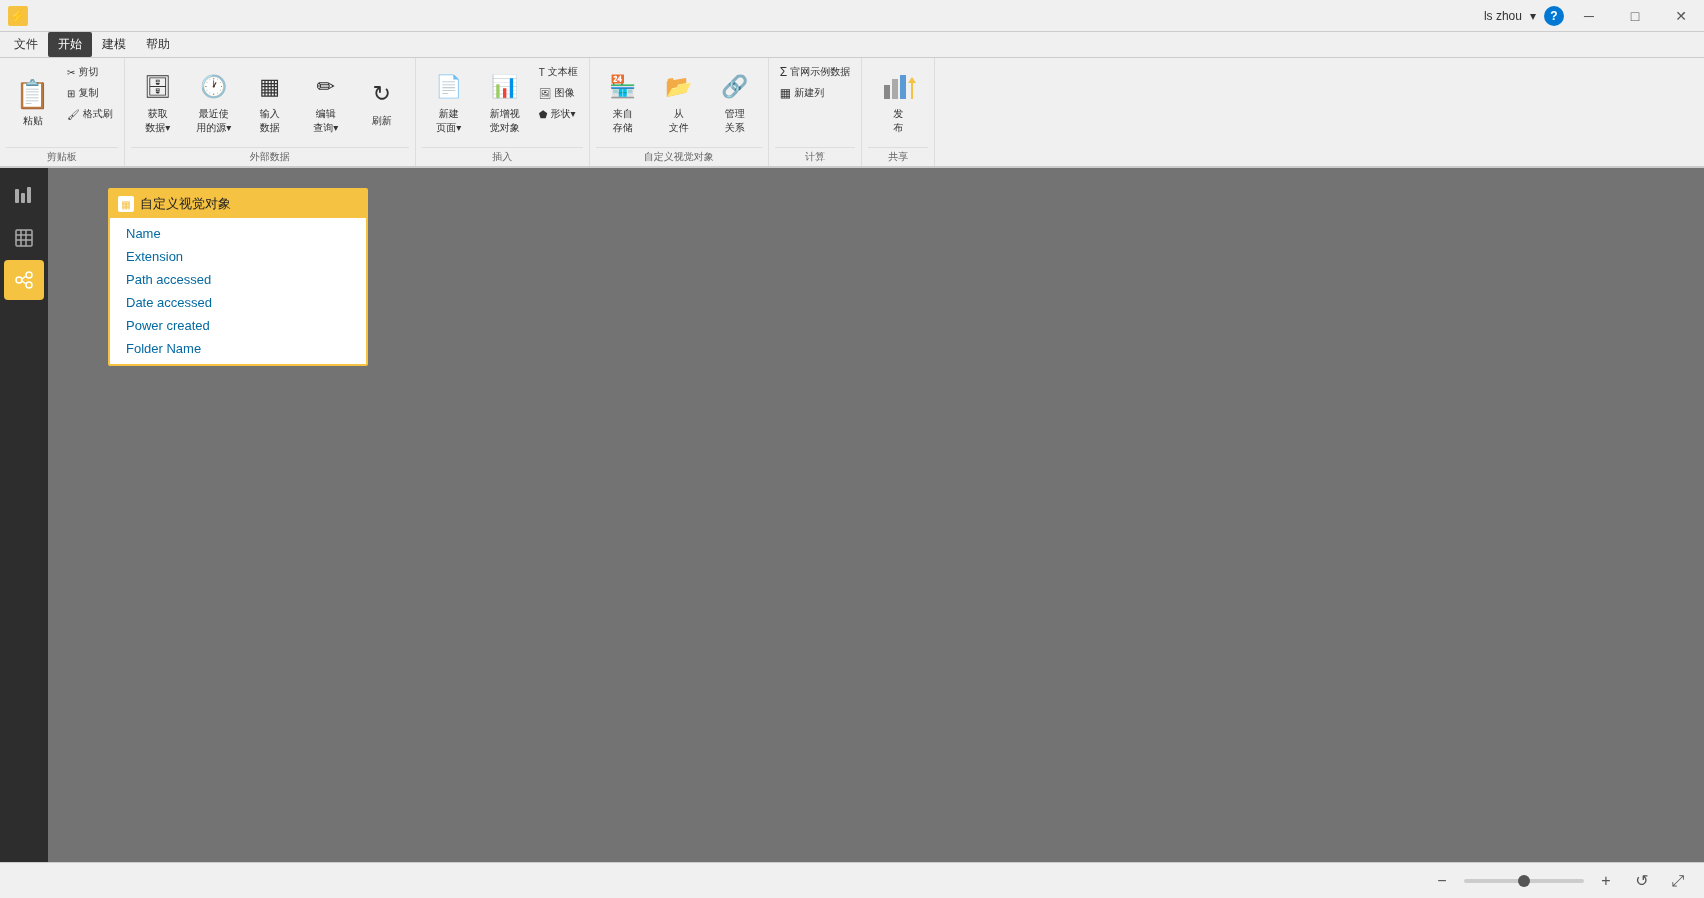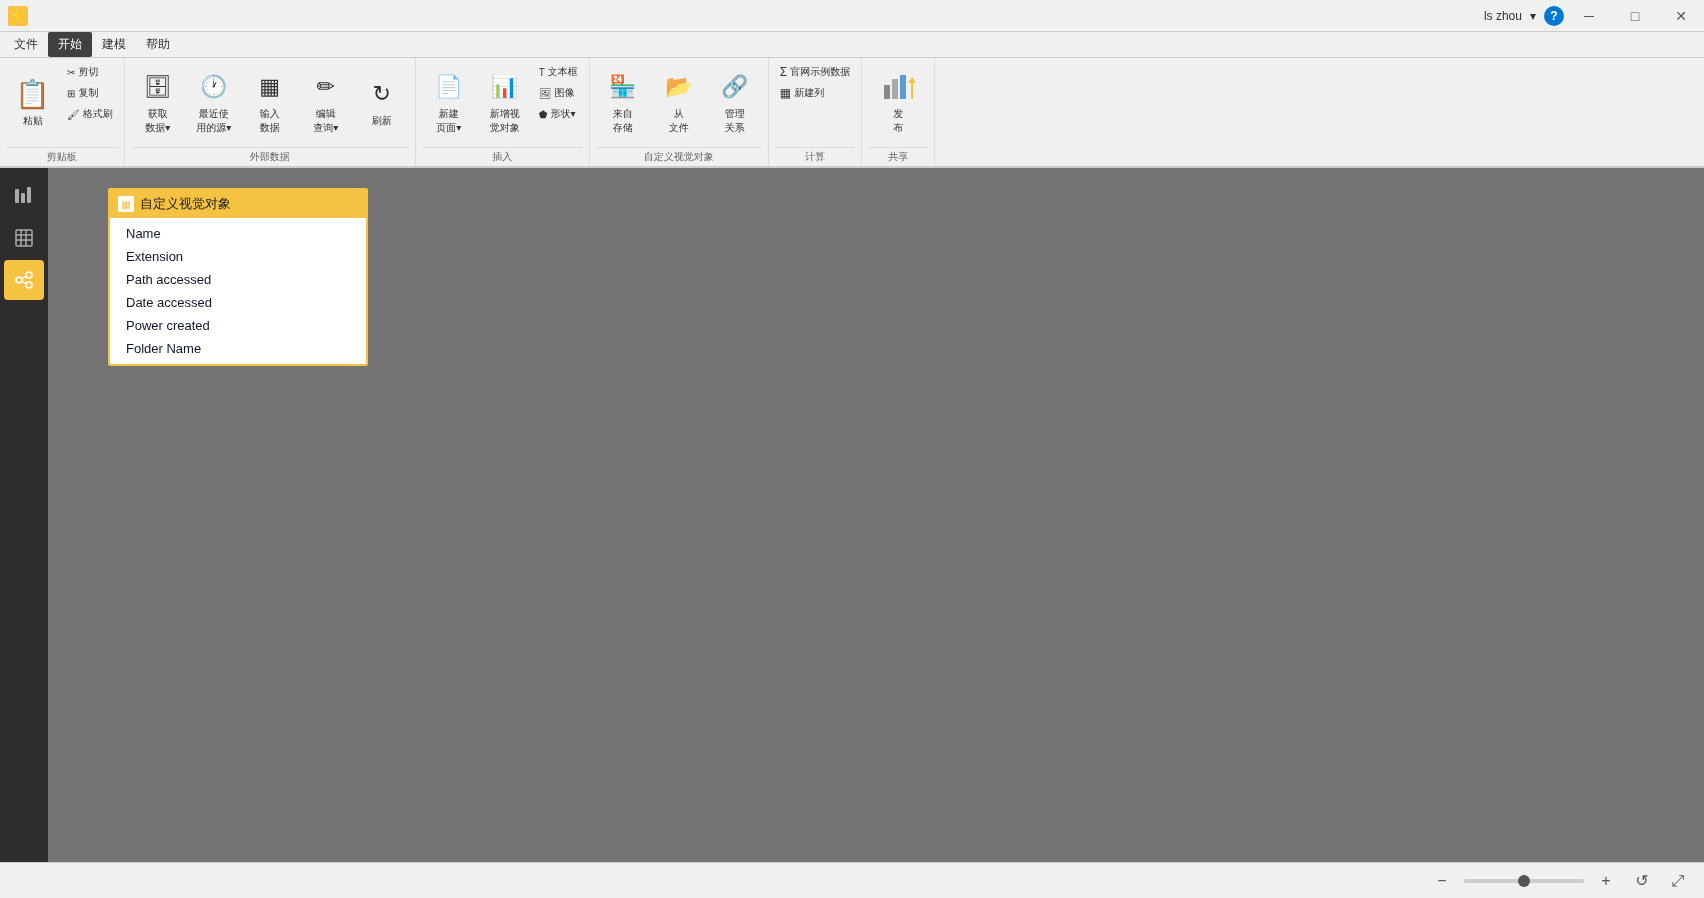--- a/index.html
+++ b/index.html
@@ -197,21 +197,21 @@
       border-radius: 2px;
       display: flex; align-items: center; justify-content: center;
       font-size: 10px;
       color: #f5c242;
     }
     .table-card-fields {
       padding: 4px 0;
     }
     .table-card-field {
       padding: 4px 16px;
-      color: #0f172a;
+      color: #0369a1;
       cursor: pointer;
       font-size: 13px;
     }
 
     
     .status-bar {
       position: absolute;
       bottom: 0; left: 0; right: 0;
       height: 36px;
       background: #f0f0f0;

